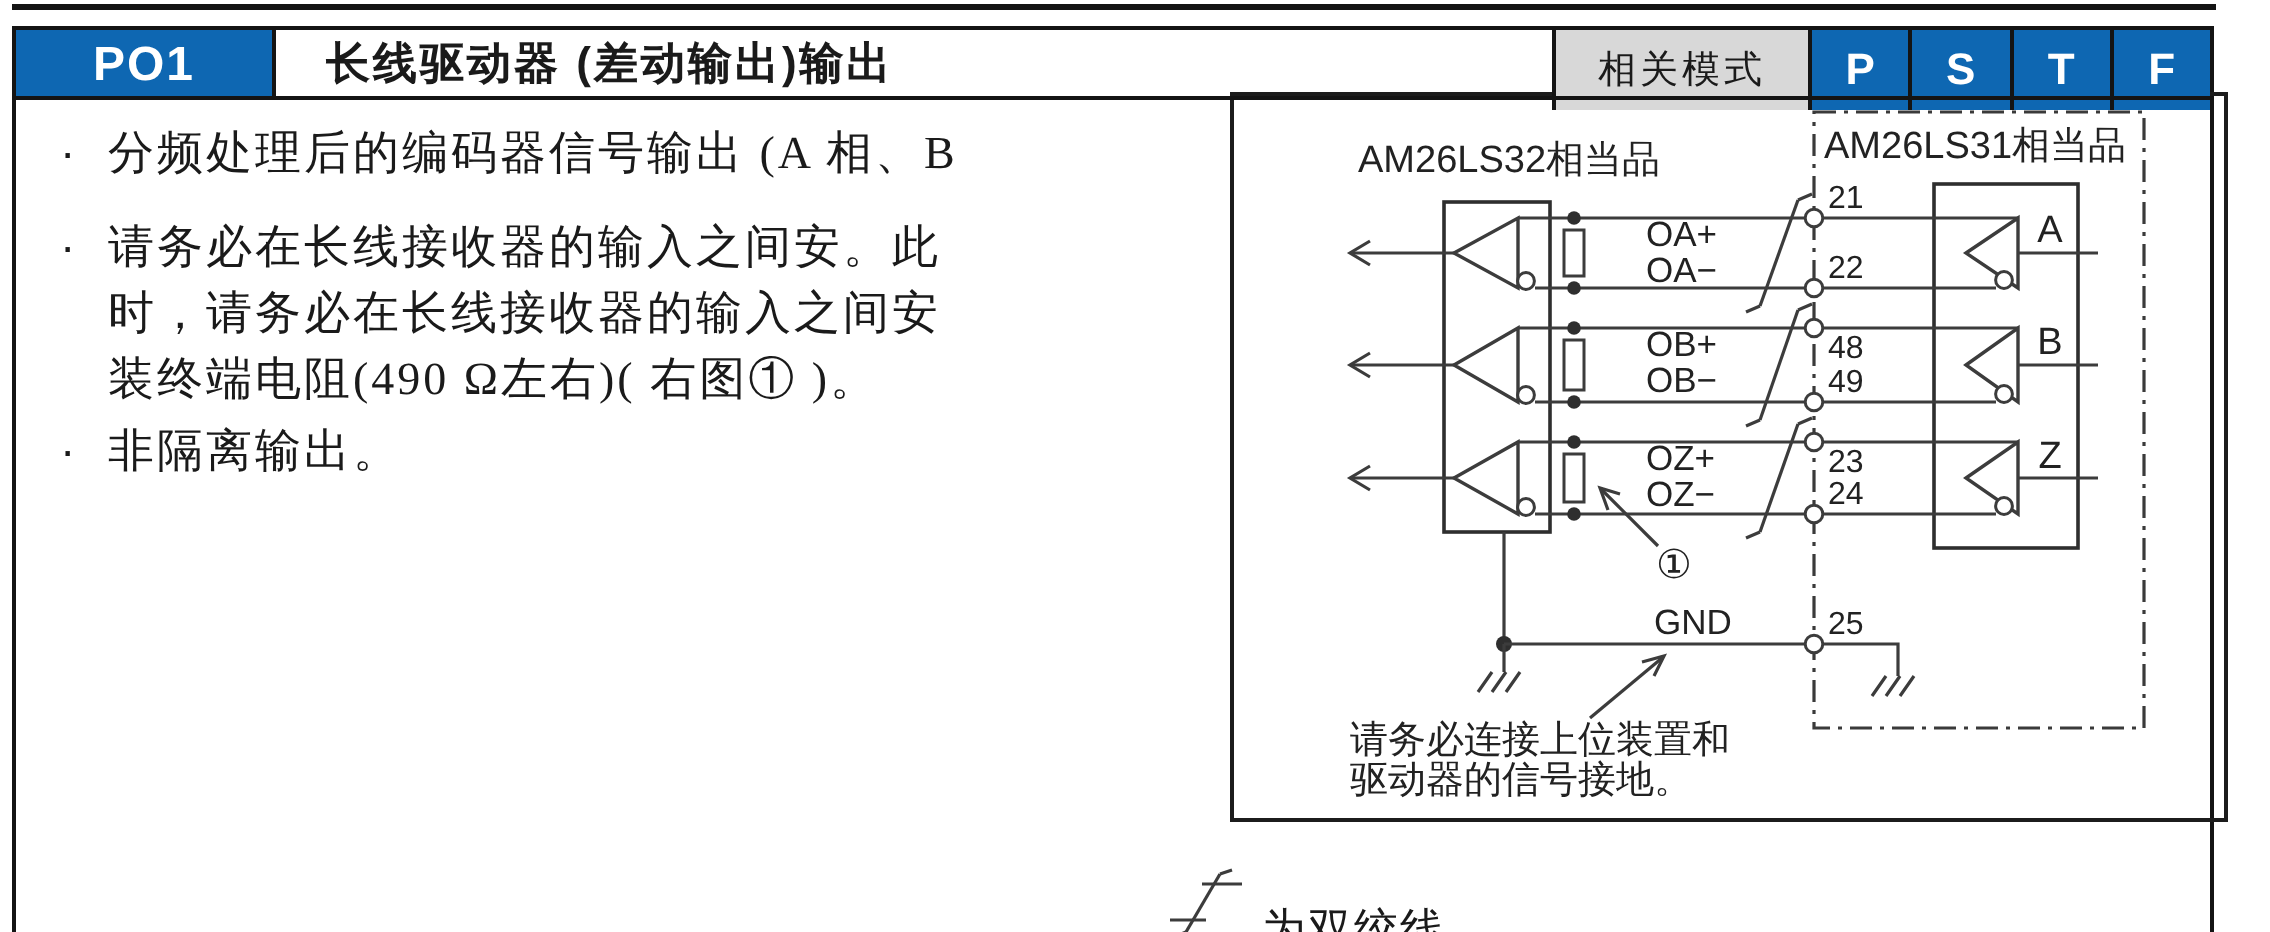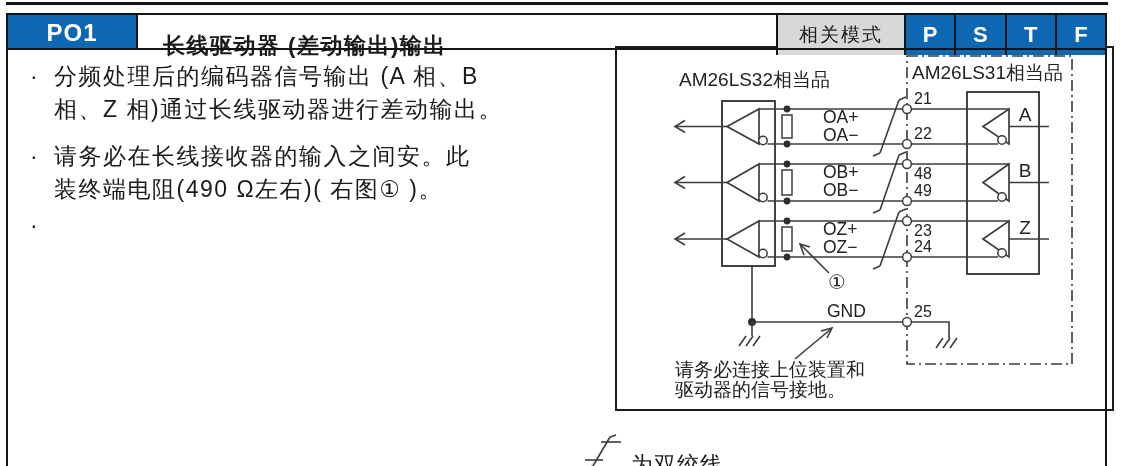--- a/index.html
+++ b/index.html
@@ -7,34 +7,34 @@
        font-family:"Liberation Sans","DejaVu Sans",sans-serif;color:#1a1a1a;}
   .topline{position:absolute;left:6px;top:2px;width:1102px;height:3px;background:#141414;}
   .mainbox{position:absolute;left:6px;top:13px;width:1097px;height:470px;
            border:2px solid #141414;background:#fff;}
   
   .hdr-border{position:absolute;left:0;top:33px;width:100%;height:2px;background:#141414;z-index:6;}
   .code-badge{position:absolute;left:0;top:0;width:130px;height:35px;z-index:3;
               display:flex;align-items:center;justify-content:center;
               border-right:2px solid #141414;box-sizing:border-box;}
   .code-badge span{color:#fff;font-size:24px;font-weight:bold;letter-spacing:1px;}
-  .page-title{position:absolute;left:155px;top:14px;height:35px;line-height:34px;z-index:3;
+  .page-title{position:absolute;left:155px;top:0;height:35px;line-height:34px;z-index:3;
               font-size:22px;font-weight:bold;letter-spacing:1.5px;white-space:nowrap;}
   .related-cell{position:absolute;left:768px;top:0;width:128px;height:40px;z-index:3;
                 display:flex;align-items:center;justify-content:center;
                 font-size:19px;letter-spacing:2px;border-left:2px solid #141414;box-sizing:border-box;}
   .modes{position:absolute;left:896px;top:0;width:201px;height:40px;display:flex;z-index:3;}
   .mode-cell{flex:1;display:flex;align-items:center;justify-content:center;
              border-left:2px solid #141414;box-sizing:border-box;
              color:#fff;font-size:22px;font-weight:bold;}
   
   .bullets{position:absolute;left:22px;top:45px;width:555px;z-index:2;}
   .bullet{display:flex;font-size:23px;line-height:33px;letter-spacing:1.5px;}
   .bullet .mark{width:24px;flex:none;text-align:left;}
-  .bullet .blines{white-space:nowrap;}
+  .bullet .blines{white-space:nowrap;font-family:Liberation Serif, serif;}
   .b2{margin-top:14px;} .b3{margin-top:3px;}
   
   .diagram{position:absolute;left:575px;top:31px;width:500px;height:366px;z-index:1;padding-left:32px;}
   .diagram svg{display:block;}
   svg .w{stroke:#3c3c3c;stroke-width:1.6;fill:none;}
   svg .bx{stroke:#2e2e2e;stroke-width:1.8;fill:none;}
   svg .frame{stroke:#1c1c1c;stroke-width:2;fill:none;}
   svg .dd{stroke:#3a3a3a;stroke-width:1.6;fill:none;stroke-dasharray:11 4 2 4;}
   svg .dot{fill:#2e2e2e;stroke:none;}
   svg .pin{fill:#fff;stroke:#3c3c3c;stroke-width:1.5;}
@@ -68,32 +68,35 @@
     <div class="mode-cell" style="background:#0e67b2;">S</div>
     <div class="mode-cell" style="background:#0e67b2;">T</div>
     <div class="mode-cell" style="background:#0e67b2;">F</div>
   </div>
 
   <div class="bullets">
     <div class="bullet b1">
       <span class="mark">·</span>
       <div class="blines">
         <div>分频处理后的编码器信号输出 (A 相、B</div>
-        <div>相、Z 相)通过长线驱动器进行差动输出。</div>
       </div>
     </div>
     <div class="bullet b2">
       <span class="mark">·</span>
       <div class="blines">
         <div>请务必在长线接收器的输入之间安。此</div>
+        <div>时，请务必在长线接收器的输入之间安</div>
         <div>装终端电阻(490 Ω左右)( 右图① )。</div>
       </div>
     </div>
     <div class="bullet b3">
       <span class="mark">·</span>
+      <div class="blines">
+        <div>非隔离输出。</div>
+      </div>
     </div>
   </div>
 
   <div class="diagram">
     <svg width="500" height="366" viewBox="0 0 500 366" xmlns="http://www.w3.org/2000/svg">
       <rect class="frame" x="1" y="1" width="497" height="363"></rect>
       <rect class="dd" x="292" y="10" width="165" height="308"></rect>
       <rect class="bx" x="107" y="55" width="53" height="165"></rect>
       <rect class="bx" x="352" y="46" width="72" height="182"></rect>
 

